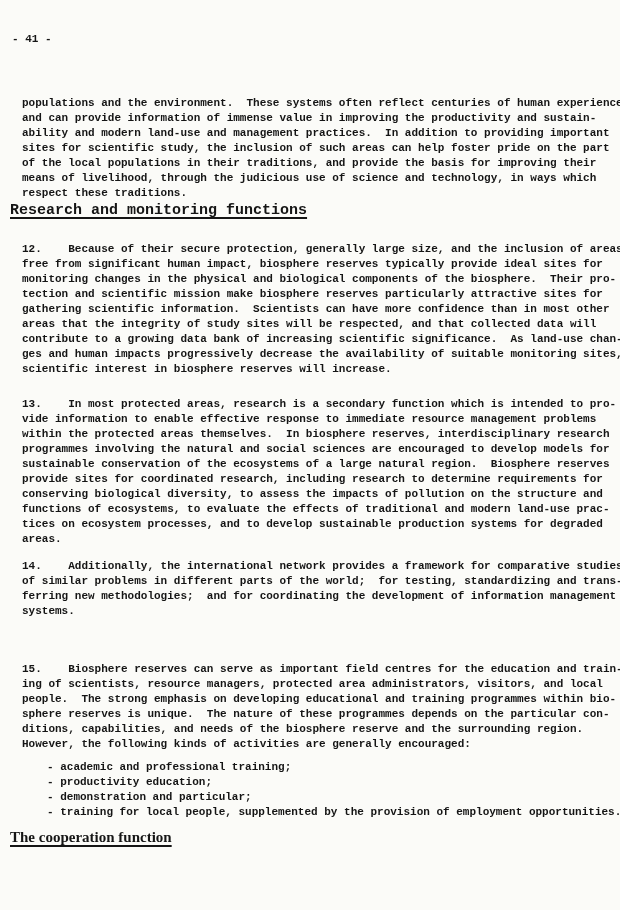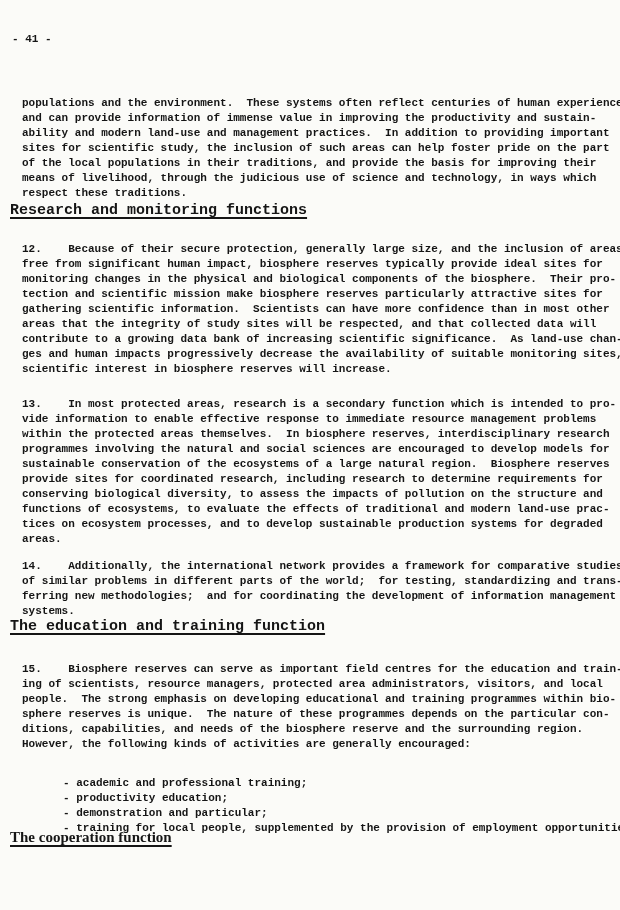--- a/index.html
+++ b/index.html
@@ -42,21 +42,21 @@
     font-size: 15px;
     line-height: 15px;
     text-decoration: underline;
     text-underline-offset: 3px;
     text-decoration-thickness: 1.5px;
     white-space: pre;
   }
   .bullet {
     position: absolute;
     left: 47px;
-    margin: 16px;
+    margin: 0;
     white-space: pre;
   }
 </style>
 </head>
 <body>
 
 <div class="page">
 
   <p class="page-number">- 41 -</p>
 
@@ -89,21 +89,20 @@
 conserving biological diversity, to assess the impacts of pollution on the structure and
 functions of ecosystems, to evaluate the effects of traditional and modern land-use prac-
 tices on ecosystem processes, and to develop sustainable production systems for degraded
 areas.</p>
 
   <p class="block" style="top:547px;">14.    Additionally, the international network provides a framework for comparative studies
 of similar problems in different parts of the world;  for testing, standardizing and trans-
 ferring new methodologies;  and for coordinating the development of information management
 systems.</p>
 
-  <h2 class="heading" style="top:619px;">The education and training function</h2>
 
   <p class="block" style="top:650px;">15.    Biosphere reserves can serve as important field centres for the education and train-
 ing of scientists, resource managers, protected area administrators, visitors, and local
 people.  The strong emphasis on developing educational and training programmes within bio-
 sphere reserves is unique.  The nature of these programmes depends on the particular con-
 ditions, capabilities, and needs of the biosphere reserve and the surrounding region.
 However, the following kinds of activities are generally encouraged:</p>
 
   <p class="bullet" style="top:760px;">- academic and professional training;</p>
 

